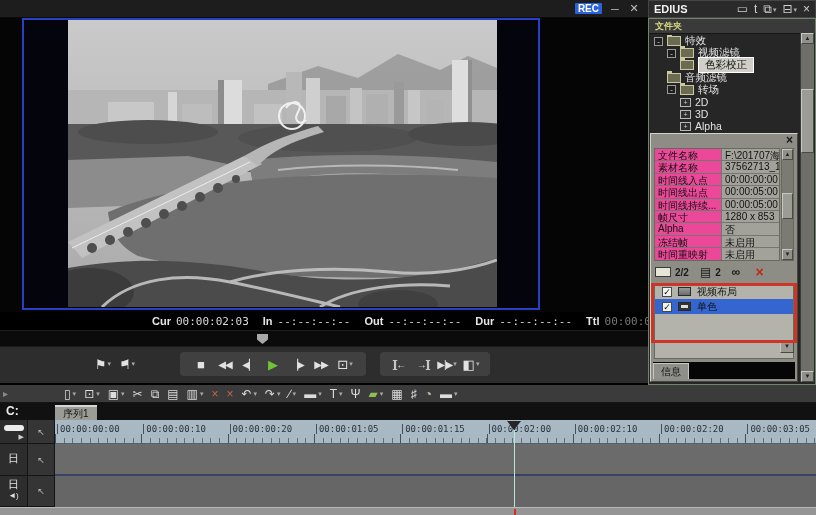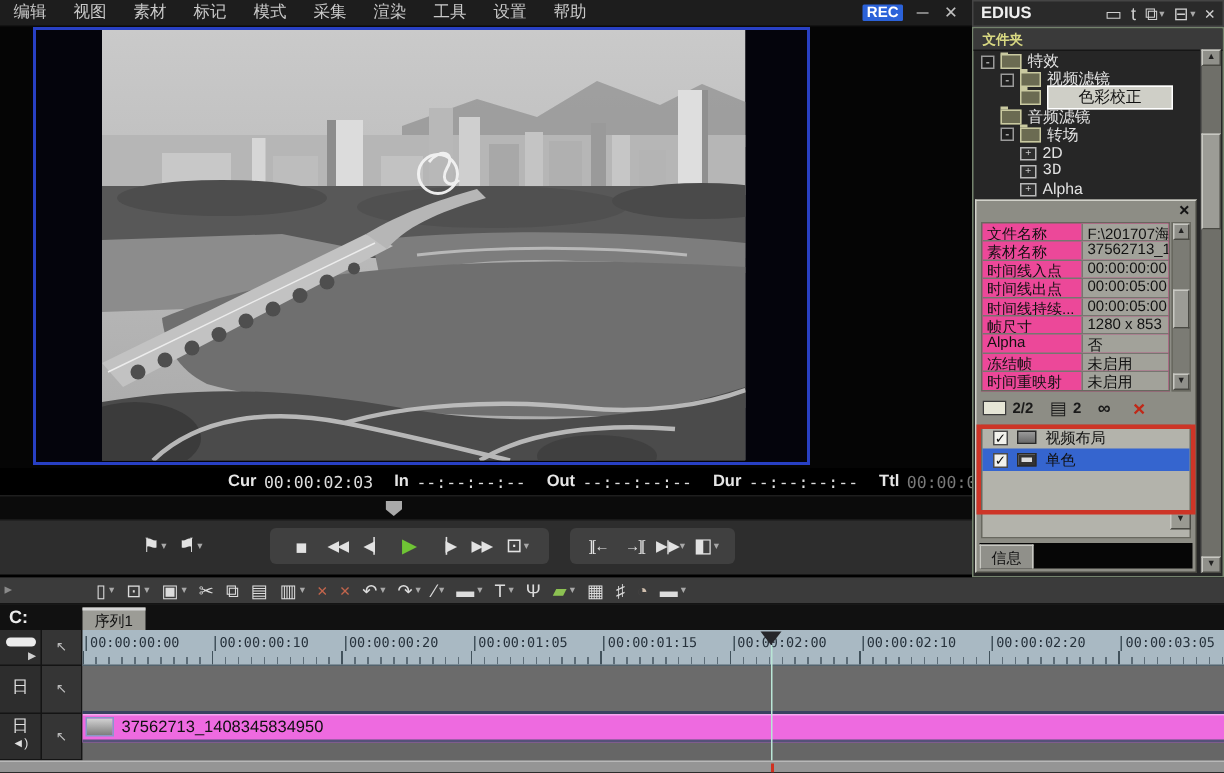--- a/index.html
+++ b/index.html
@@ -41,21 +41,21 @@
   
   .bin{position:absolute;left:648px;top:18px;width:168px;height:367px;background:#262626;border:1px solid #74836d;box-sizing:border-box;}
   .folder-header{height:13px;background:#3a3a3a;color:#d8d882;font-size:9px;font-weight:bold;padding:1px 6px 0;border-bottom:1px solid #161616;}
   .tree{position:absolute;left:3px;top:16px;right:17px;bottom:2px;font-size:10.5px;color:#e2e2e2;overflow:hidden;}
   .tree-row{display:flex;align-items:center;height:12.2px;gap:4px;white-space:nowrap;}
   .expander{width:9px;height:9px;border:1px solid #9a9a9a;background:#1e1e1e;color:#e0e0e0;font-size:8px;line-height:7px;text-align:center;box-sizing:border-box;flex:0 0 auto;}
   .folder{width:12px;height:8px;border:1px solid #c9c9a0;background:#6b6b52;position:relative;flex:0 0 auto;}
   .folder:before{content:"";position:absolute;left:-1px;top:-3px;width:5px;height:2px;background:#c9c9a0;}
   .trans-box{width:11px;height:9px;border:1px solid #b8b8b8;background:#2e2e2e;color:#cccccc;font-size:7px;line-height:8px;text-align:center;box-sizing:border-box;flex:0 0 auto;}
   .tree-label{overflow:hidden;}
-  .tree-sel .tree-label{background:#cfcfc7;color:#111;border:1px solid #fff;padding:0 20px;}
+  .tree-sel .tree-label{background:#cfcfc7;color:#111;border:1px solid #fff;padding:0 6px;}
   .bin-scroll{position:absolute;right:1px;top:14px;width:13px;bottom:2px;background:#6f6f69;border-left:1px solid #3a3a3a;}
   .scroll-btn{height:11px;background:#90908a;border:1px solid #c8c8c2;border-right-color:#4a4a44;border-bottom-color:#4a4a44;box-sizing:border-box;font-size:6px;color:#222;text-align:center;line-height:9px;}
   .bin-thumb{position:absolute;left:0;right:0;top:56px;height:64px;background:#9c9c96;border:1px solid #c8c8c2;border-right-color:#4a4a44;border-bottom-color:#4a4a44;box-sizing:border-box;}
   .bin-scroll .down{position:absolute;bottom:0;left:0;right:0;}
 
   
   .palette{position:absolute;left:650px;top:133px;width:148px;height:249px;background:#8d8d85;border:1px solid #d2d2ca;border-right-color:#46463f;border-bottom-color:#46463f;box-sizing:border-box;font-size:10px;color:#111;z-index:10;}
   .pal-x{position:absolute;right:4px;top:0px;font-weight:bold;font-size:12px;color:#151515;line-height:13px;}
   .prop-grid{position:absolute;left:3px;top:14px;width:126px;height:113px;overflow:hidden;border:1px solid #68685f;background:#ec4899;box-sizing:border-box;}
   .prop-row{display:flex;height:12.4px;border-bottom:1px solid #767670;box-sizing:border-box;}
@@ -110,32 +110,20 @@
   .red-tick{position:absolute;left:514px;top:1px;width:2px;height:6px;background:#d03020;}
   .playhead-tri{position:absolute;left:507px;top:36px;width:0;height:0;border:7px solid transparent;border-top:9px solid #26262a;z-index:6;}
   .playhead-line{position:absolute;left:514px;top:45px;width:1px;height:77px;background:#b9e6d6;z-index:5;}
 </style>
 </head>
 <body>
 
 <div id="app">
 
   <div class="titlebar">
-    <div id="menu-items" style="display:flex;">
-        <div class="menu-item">编辑</div>
-        <div class="menu-item">视图</div>
-        <div class="menu-item">素材</div>
-        <div class="menu-item">标记</div>
-        <div class="menu-item">模式</div>
-        <div class="menu-item">采集</div>
-        <div class="menu-item">渲染</div>
-        <div class="menu-item">工具</div>
-        <div class="menu-item">设置</div>
-        <div class="menu-item">帮助</div>
-      </div>
     <div class="tb-right">
       <span class="plr">PLR</span>
       <span class="rec">REC</span>
       <span class="winbtn">─</span>
       <span class="winbtn">✕</span>
     </div>
   </div>
 
   <div class="edius-bar">
     <span>EDIUS</span>
@@ -332,21 +320,21 @@
         </div>
         <div class="tree-row" style="padding-left: 15px;">
           <span class="expander">-</span>
           <span class="folder"></span>
           <span class="tree-label">转场</span>
         </div>
         <div class="tree-row" style="padding-left: 28px;">
           <span class="trans-box">+</span>
           <span class="tree-label">2D</span>
         </div>
-        <div class="tree-row" style="padding-left: 28px; font-family: Liberation Mono, monospace;">
+        <div class="tree-row" style="padding-left: 28px;">
           <span class="trans-box">+</span>
           <span class="tree-label">3D</span>
         </div>
         <div class="tree-row" style="padding-left: 28px;">
           <span class="trans-box">+</span>
           <span class="tree-label">Alpha</span>
         </div>
       </div>
     <div class="bin-scroll">
       <div class="scroll-btn">▲</div>
@@ -550,24 +538,20 @@
         <span class="ruler-label" style="left: 260.9px;">00:00:01:05</span>
         <span class="ruler-label" style="left: 347.2px;">00:00:01:15</span>
         <span class="ruler-label" style="left: 433.5px;">00:00:02:00</span>
         <span class="ruler-label" style="left: 519.8px;">00:00:02:10</span>
         <span class="ruler-label" style="left: 606.1px;">00:00:02:20</span>
         <span class="ruler-label" style="left: 692.4px;">00:00:03:05</span>
       </div>
 
     <div class="tracks">
       <div class="track1"></div>
-      <div class="clip-row">
-        <span class="clip-thumb"></span>
-        <span class="clip-name">37562713_1408345834950</span>
-      </div>
     </div>
 
     <div class="playhead-tri"></div>
     <div class="playhead-line"></div>
 
     <div class="h-scroll">
       <div class="red-tick"></div>
     </div>
   </div>
 </div>

